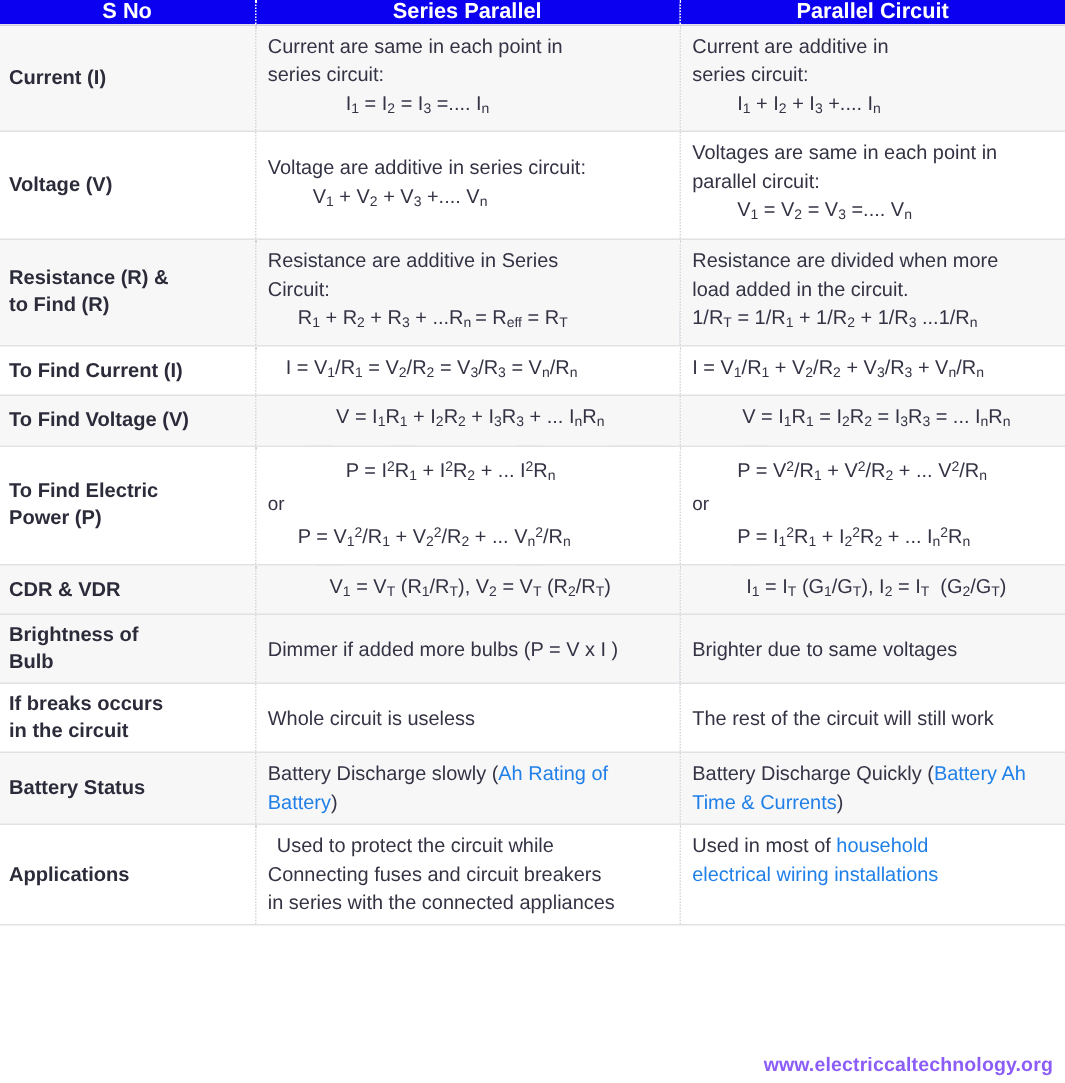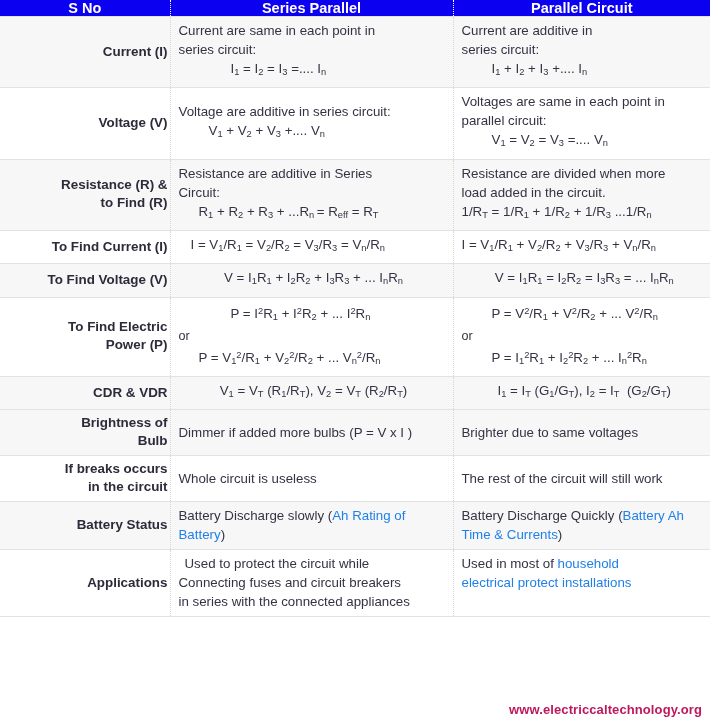--- a/index.html
+++ b/index.html
@@ -63,21 +63,21 @@
   tbody td {
     border-top: 1px solid #e2e2e4;
     border-bottom: 1px solid #e2e2e4;
     padding: 4px 0px 5px 0px;
     vertical-align: middle;
     color: #333344;
     font-size: 13.3px;
     line-height: 19px;
   }
   td.label {
-    text-align: right;
+    text-align: left;
     font-weight: bold;
     font-size: 13.4px;
     color: #2b2b3a;
     border-right: 1px dotted #d6d6da;
     padding-left: 6px;
     padding-right: 2px;
     line-height: 18px;
   }
   td.colA {
     padding-left: 8px;
@@ -106,21 +106,21 @@
     text-decoration: none;
   }
 
   .orword { font-size: 12.6px; }
 
   #siteurl {
     position: absolute;
     right: 8px;
     bottom: 5px;
     z-index: 3;
-    color: #be185d;
+    color: #8b5cf6;
     font-size: 13px;
     font-weight: bold;
     letter-spacing: 0.1px;
     font-family: "Liberation Sans", sans-serif;
   }
 </style>
 </head>
 <body>
 
 <div id="page">
@@ -293,21 +293,21 @@
 
       <tr>
         <td class="label">Applications</td>
         <td class="colA">
           <span class="ln ind6">Used to protect the circuit while</span>
           <span class="ln">Connecting fuses and circuit breakers</span>
           <span class="ln">in series with the connected appliances</span>
         </td>
         <td class="colB">
           <span class="ln"><span>Used in most of </span><span class="lnk">household</span></span>
-          <span class="ln lnk">electrical  protect installations</span>
+          <span class="ln lnk">electrical  wiring installations</span>
           <span class="ln">&nbsp;</span>
         </td>
       </tr>
 
     </tbody>
   </table>
 
   <div id="siteurl">www.electriccaltechnology.org</div>
 
 </div>

